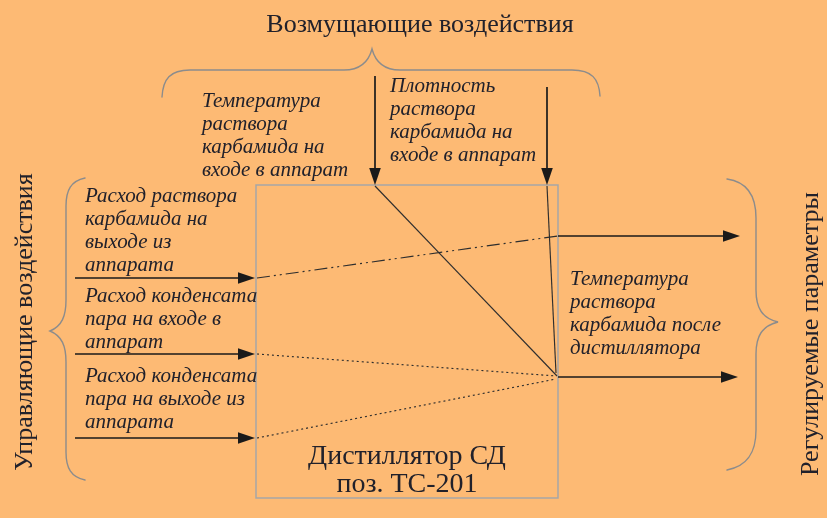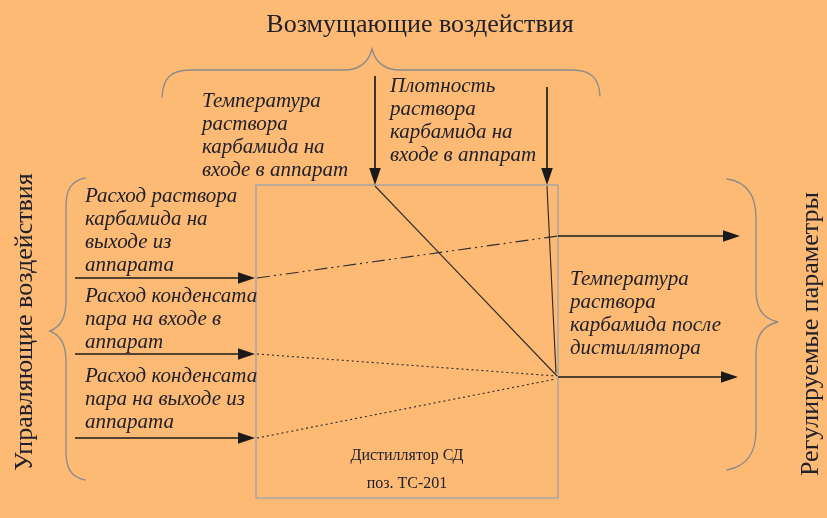--- a/index.html
+++ b/index.html
@@ -24,21 +24,21 @@
     position:absolute;
     left:240px;top:12px;width:360px;
     text-align:center;
     font-size:26px;
     font-style:normal;
   }
   .box-label{
     position:absolute;
     left:256px;top:441px;width:302px;
     text-align:center;
-    font-size:16px;
+    font-size:28px;
     line-height:28px;
     font-style:normal;
     white-space:pre-line;
   }
   .vlabel{
     position:absolute;
     width:340px;height:30px;
     text-align:center;
     font-size:26px;
     line-height:30px;

